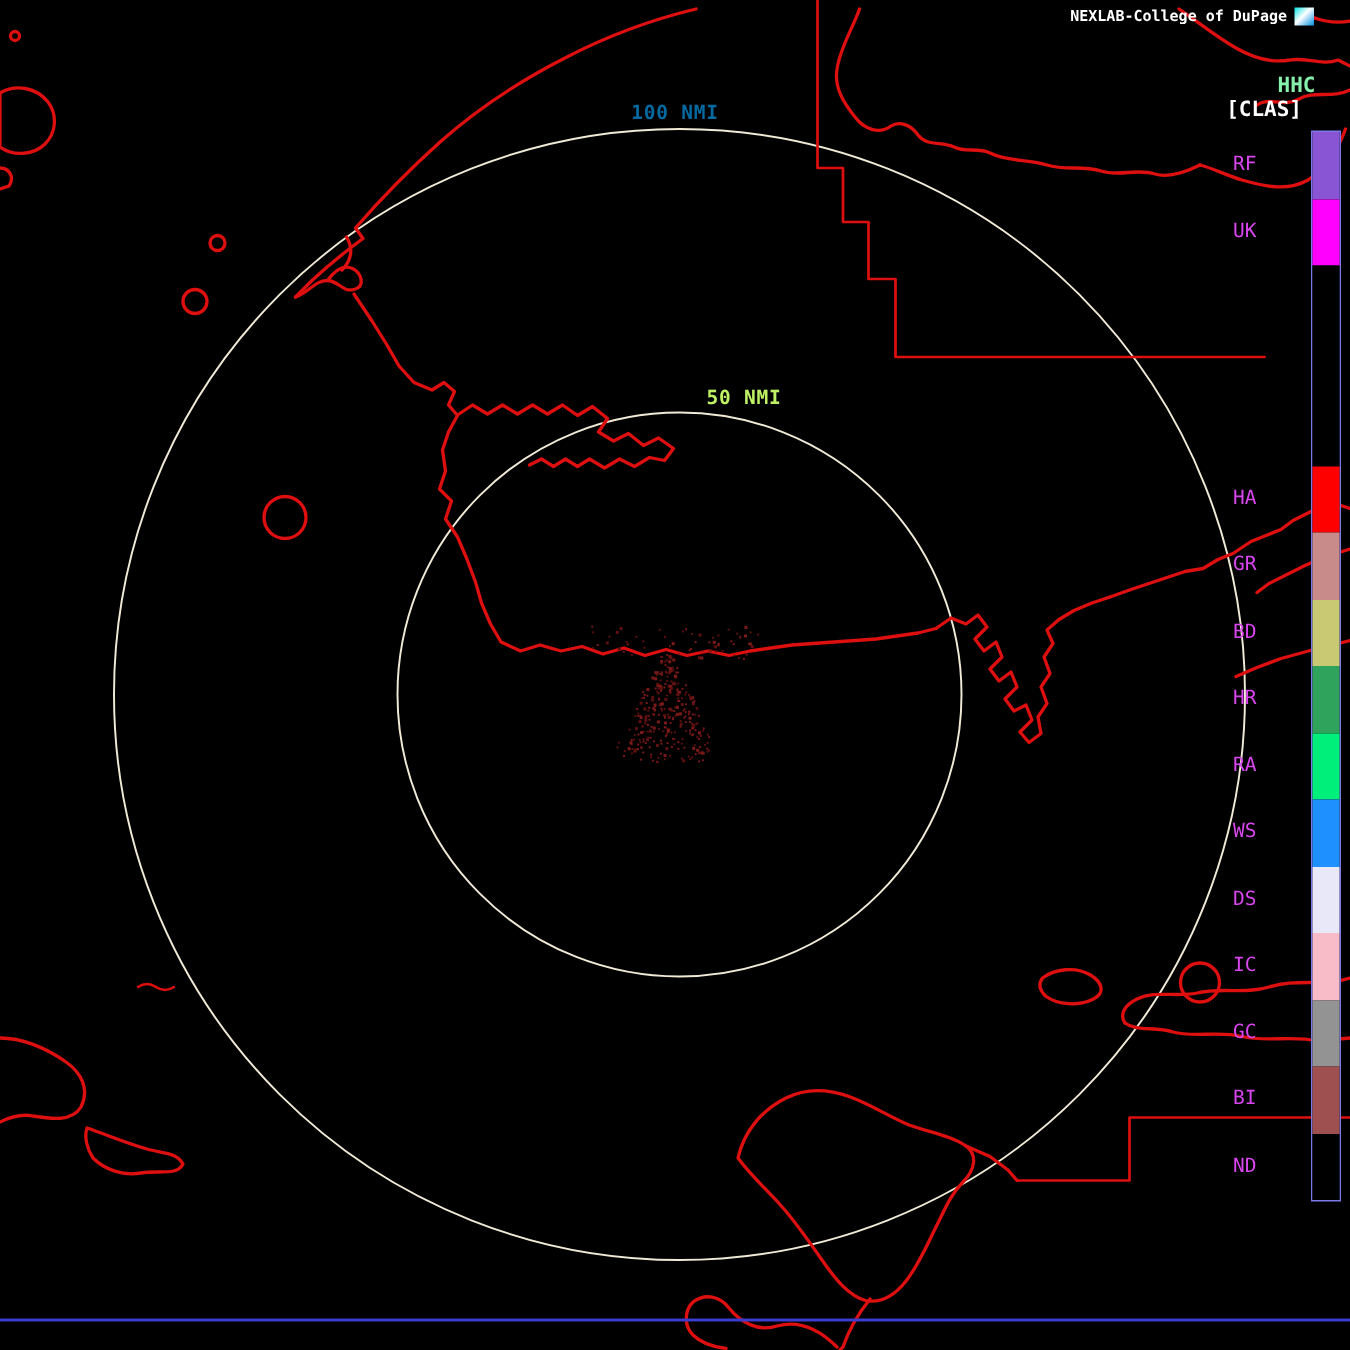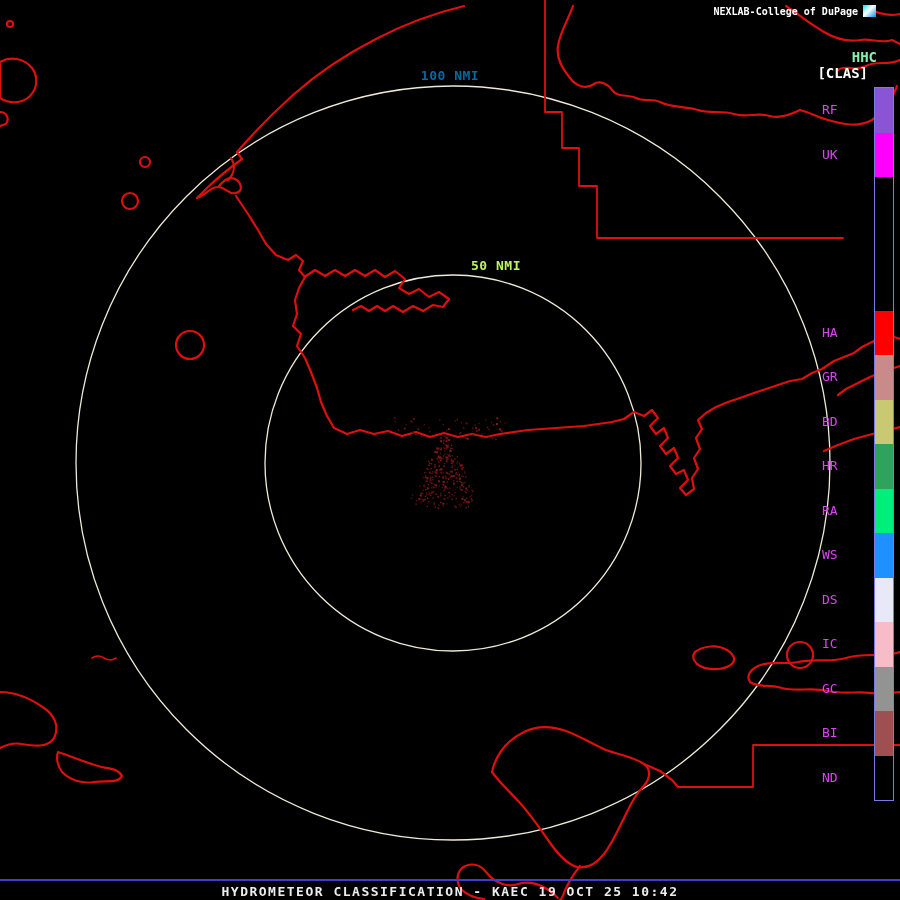--- a/index.html
+++ b/index.html
@@ -486,14 +486,13 @@
       <div class="legend-cell" style="background: rgb(0, 238, 122);"></div>
       <div class="legend-cell" style="background: rgb(30, 144, 255);"></div>
       <div class="legend-cell" style="background: rgb(232, 232, 248);"></div>
       <div class="legend-cell" style="background: rgb(247, 188, 200);"></div>
       <div class="legend-cell" style="background: rgb(147, 147, 147);"></div>
       <div class="legend-cell" style="background: rgb(158, 79, 79);"></div>
       <div class="legend-cell" style="background: rgb(0, 0, 0);"></div>
     </div>
 
   <div class="footer-line" id="footer-line" style="background: rgb(60, 60, 207);"></div>
-  <div class="footer-title">HYDROMETEOR CLASSIFICATION - KAEC 19 OCT 25 10:42</div>
 </div>
 
 </body></html>

